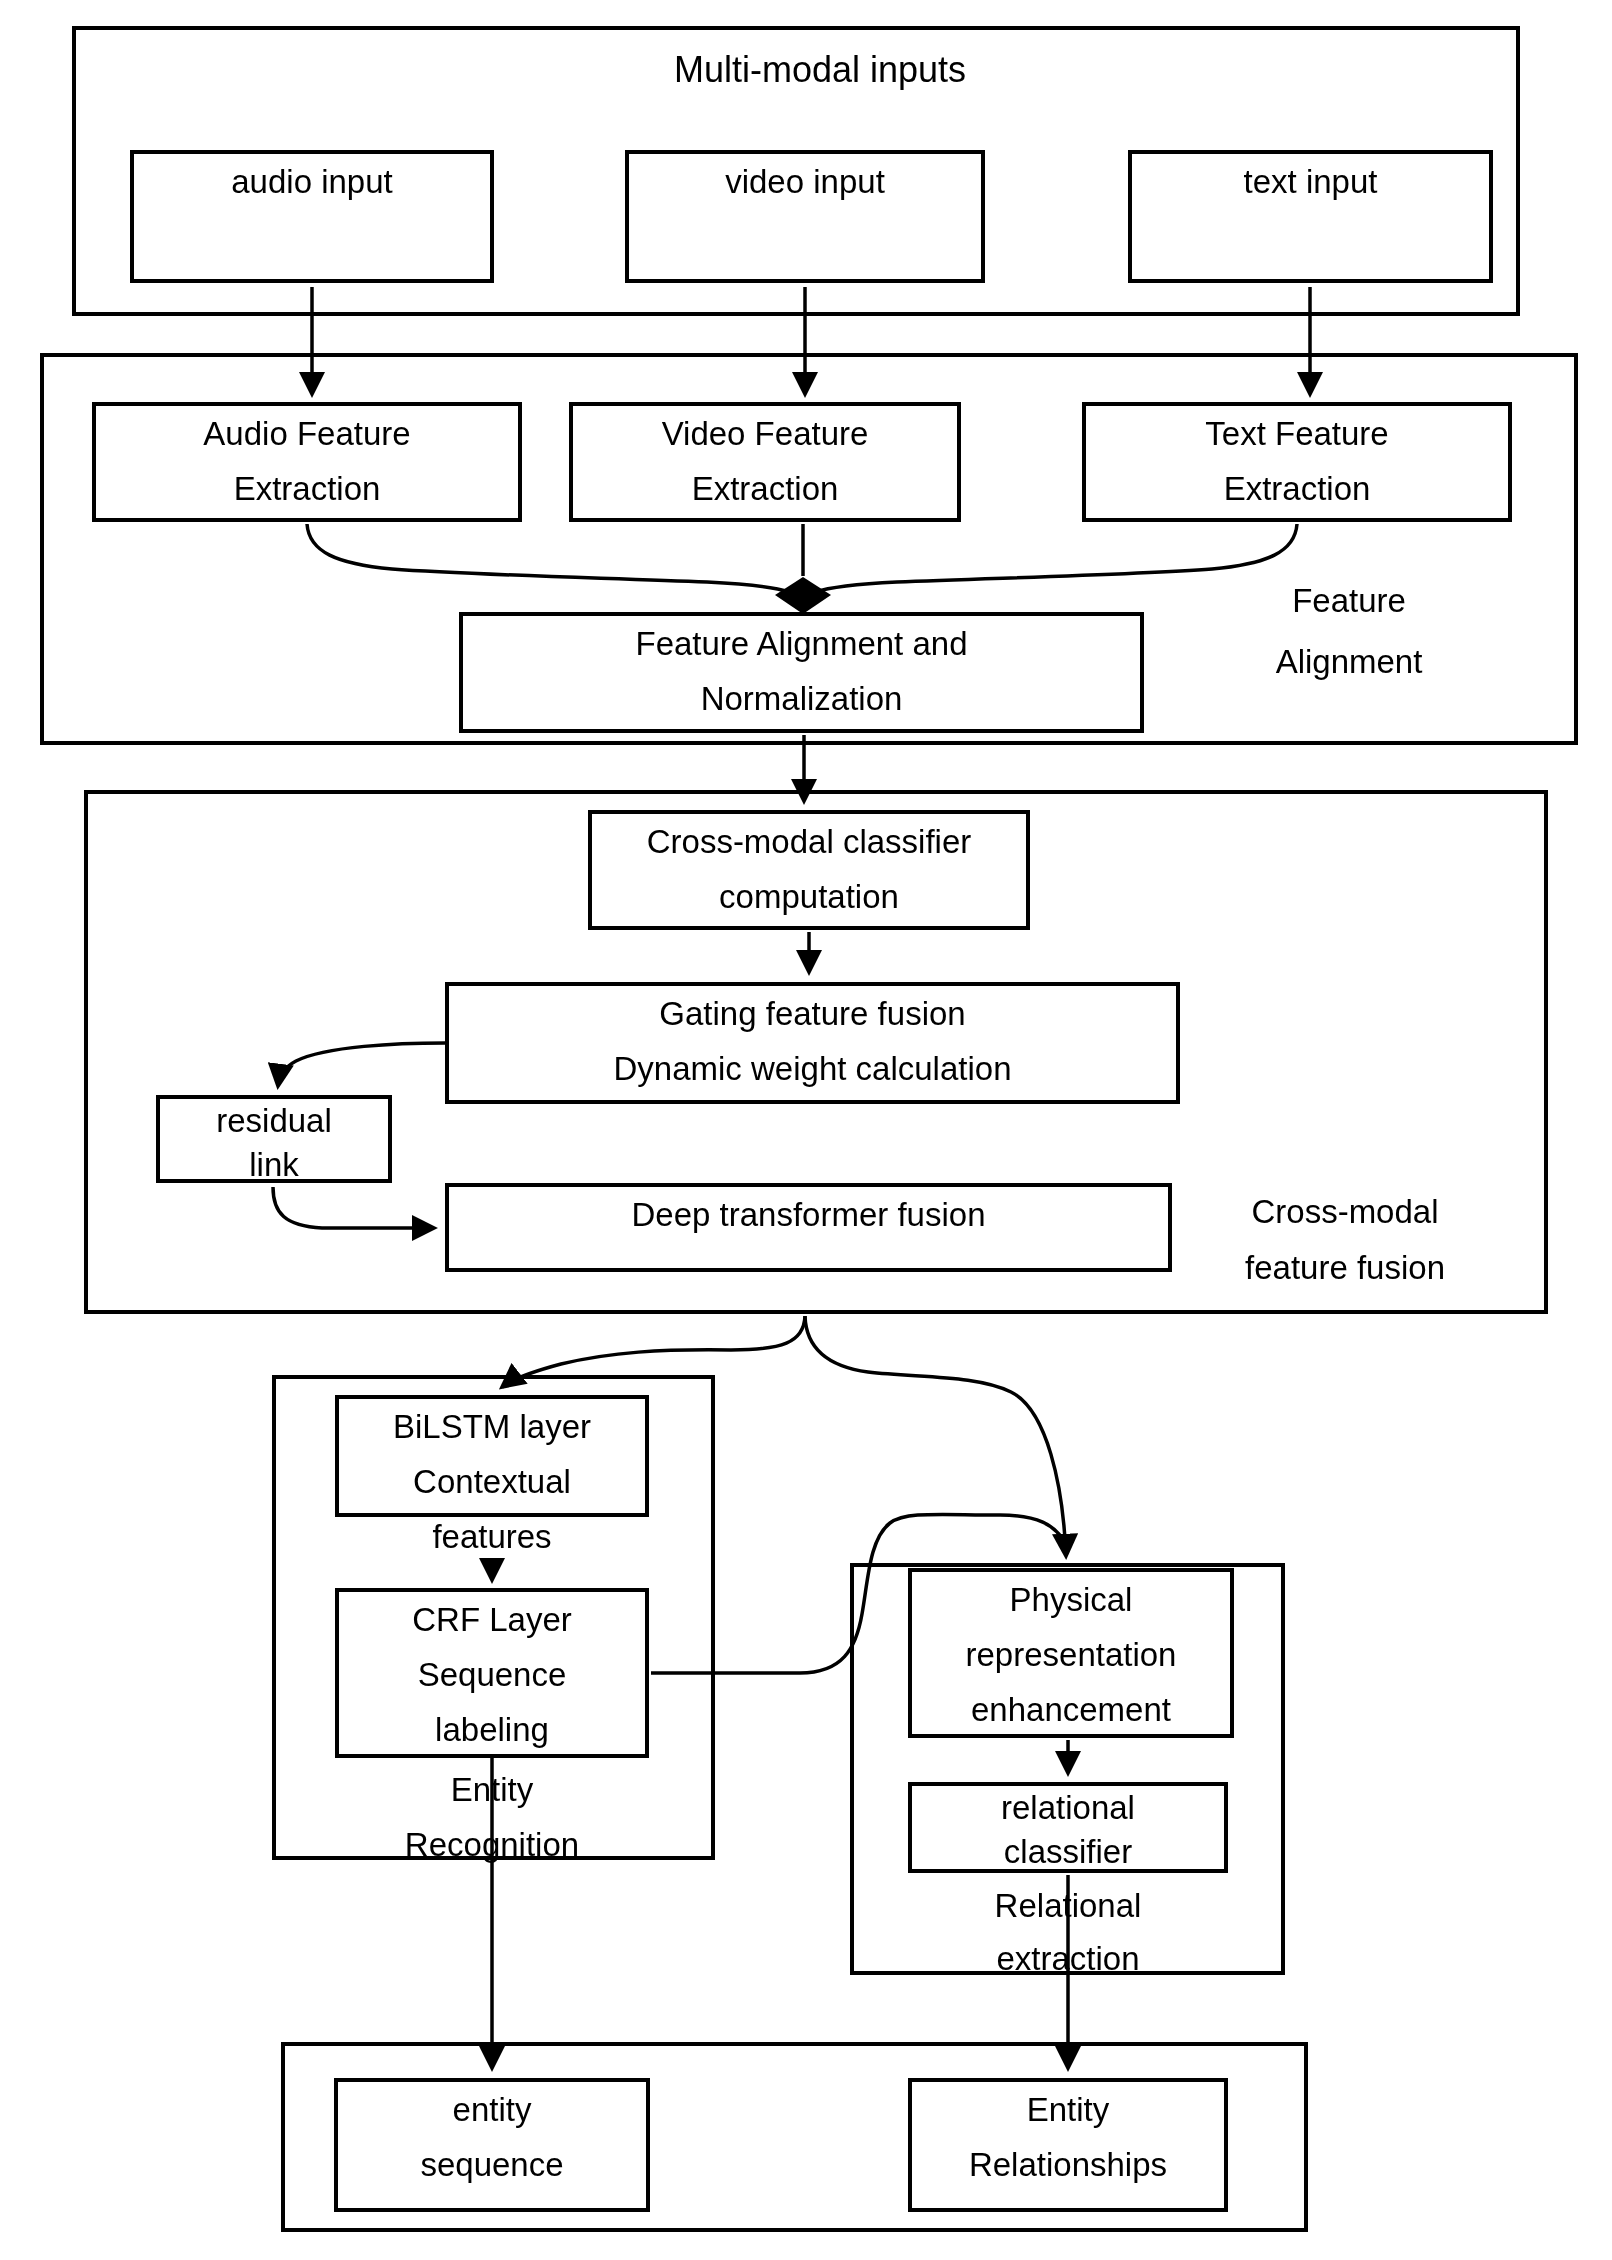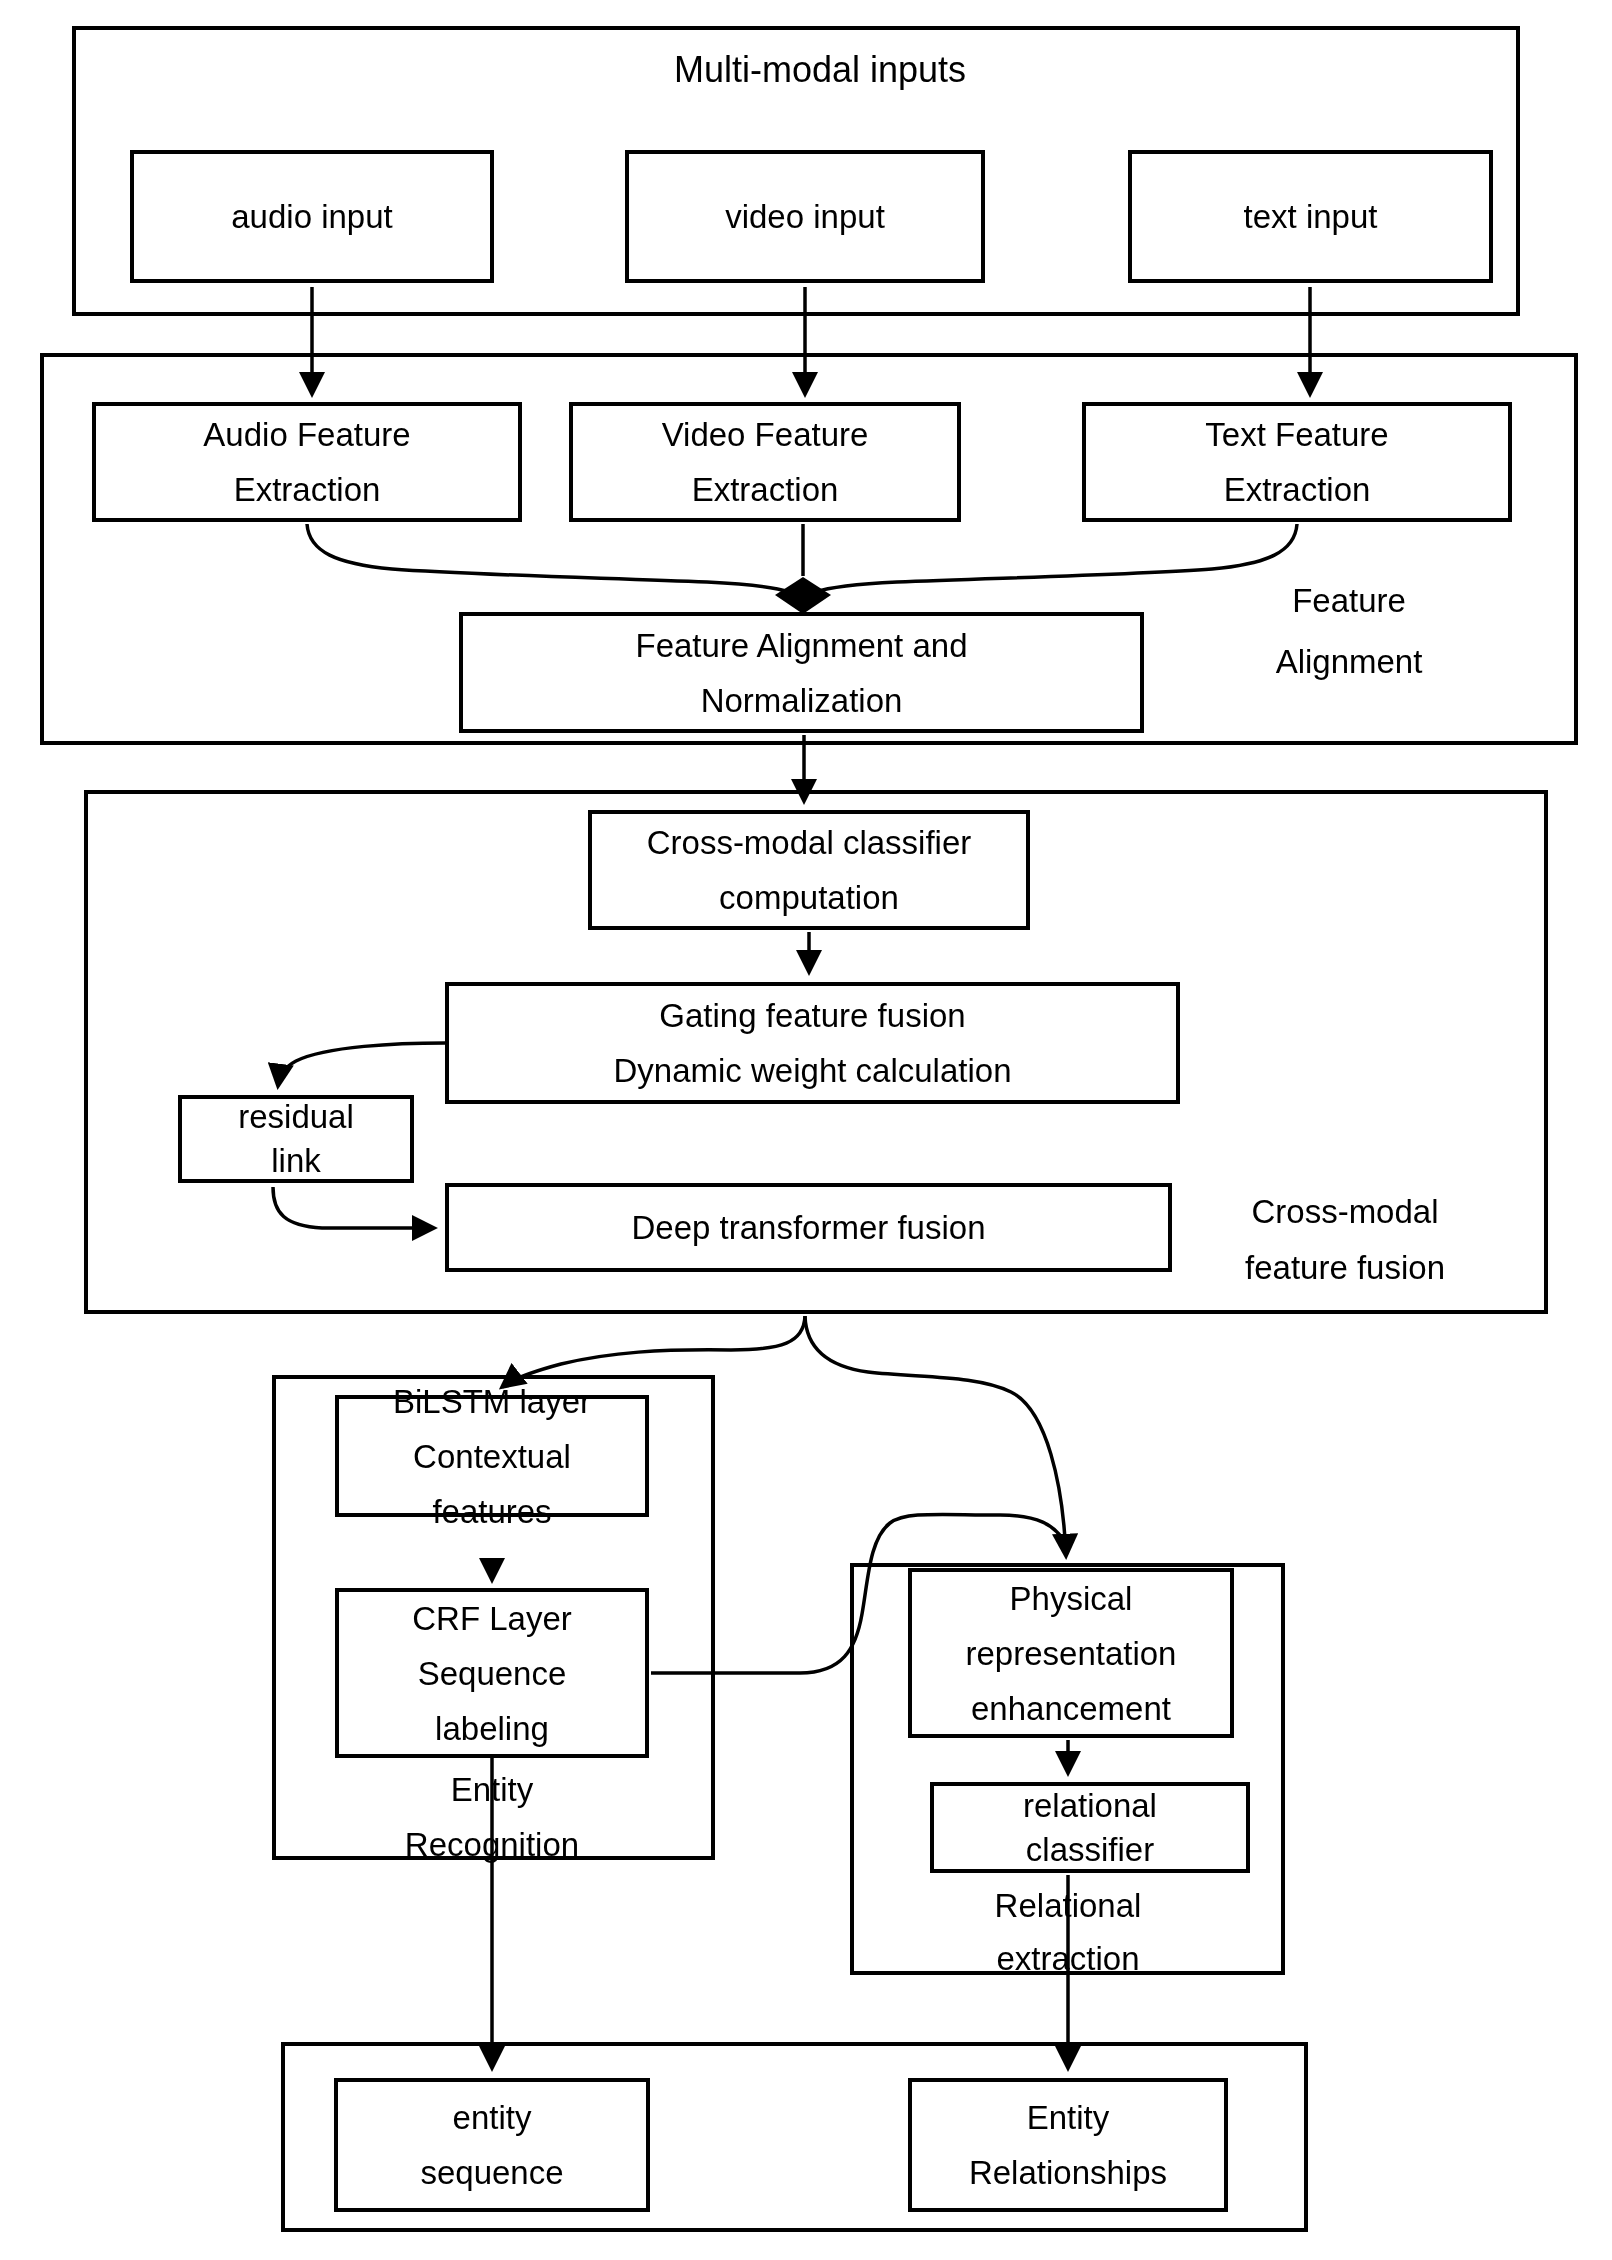--- a/index.html
+++ b/index.html
@@ -18,28 +18,27 @@
     position: absolute;
     border: 4px solid var(--ink);
     background: transparent;
   }
   .node {
     position: absolute;
     border: 4px solid var(--ink);
     background: var(--bg);
     display: flex;
     flex-direction: column;
-    justify-content: center;
     align-items: center;
     text-align: center;
     font-size: 33px;
     line-height: 55px;
     z-index: 3;
   }
-  .node.tight { line-height: 44px; margin-left: 22px; }
+  .node.tight { line-height: 44px; }
   .sec-label {
     position: absolute;
     text-align: center;
     font-size: 33px;
     line-height: 60px;
     z-index: 2;
   }
   .title {
     font-size: 36px;
     line-height: 44px;

